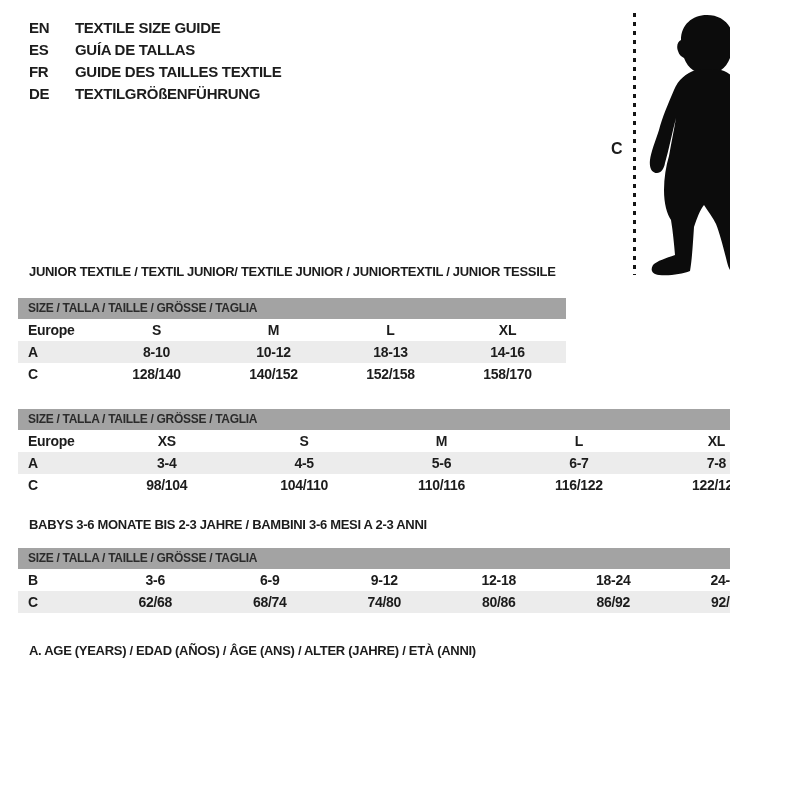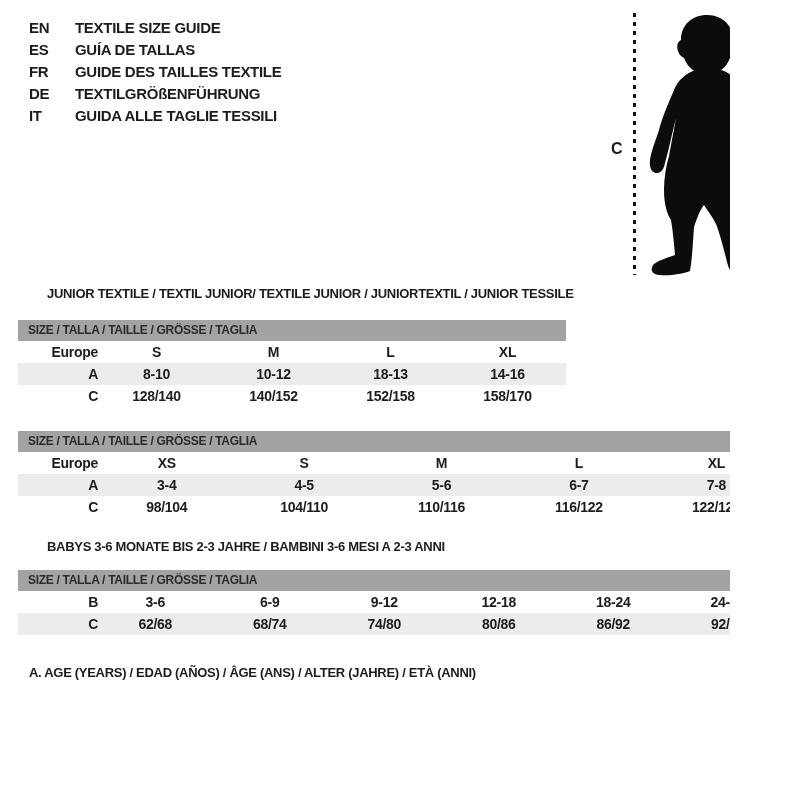--- a/index.html
+++ b/index.html
@@ -26,40 +26,40 @@
   
   .figure { position:absolute; top:8px; left:605px; width:178px; height:285px; }
   .dash-line {
     position:absolute; left:28px; top:5px; width:3px; height:262px;
     background:repeating-linear-gradient(to bottom,#141414 0 4px,transparent 4px 9px);
   }
   .height-marker { position:absolute; left:6px; top:132px; font-size:16px; }
   .silhouette { position:absolute; left:43px; top:4px; }
 
   
-  .section-title { font-size:13px; line-height:15px; margin-left:29px; }
+  .section-title { font-size:13px; line-height:15px; margin-left:11px; }
   .section-junior { margin-top:160px; }
   .section-junior .section-title { margin-bottom:19px; }
   .section-children { margin-top:24px; }
   .section-children .section-title { margin-bottom:13px; }
   .section-babies { margin-top:18px; }
   .section-babies .section-title { line-height:22px; margin-bottom:12px; }
   .sub { font-size:9px; vertical-align:-2px; }
 
   
   .tbl { width:767px; }
   .tbl-junior { width:548px; }
   .size-bar {
     height:21px; line-height:21px; background:#a3a3a3;
     padding-left:10px; font-size:12px; color:#2b2b2b;
   }
   .row { display:flex; height:22px; align-items:center; font-size:14px; }
   .row.alt { background:#ececec; }
   .cell { flex:1; text-align:center; }
-  .cell.label { flex:0 0 80px; text-align:right; padding-left:10px; }
+  .cell.label { flex:0 0 80px; text-align:left; padding-left:10px; }
 
   
   .notes { margin-top:27px; margin-left:11px; }
   .note-line { height:22px; line-height:22px; font-size:13px; }
 </style>
 </head>
 <body>
 
 <div class="page">
 
@@ -72,24 +72,20 @@
       <span class="lang-code">ES</span>
       <span class="lang-label">GUÍA DE TALLAS</span>
     </div>
     <div class="lang-row">
       <span class="lang-code">FR</span>
       <span class="lang-label">GUIDE DES TAILLES TEXTILE</span>
     </div>
     <div class="lang-row">
       <span class="lang-code">DE</span>
       <span class="lang-label">TEXTILGRÖßENFÜHRUNG</span>
-    </div>
-    <div class="lang-row">
-      <span class="lang-code">IT</span>
-      <span class="lang-label">GUIDA ALLE TAGLIE TESSILI</span>
     </div>
   </div>
 
   <div class="figure">
     <span class="height-marker">C</span>
     <div class="dash-line"></div>
     <svg class="silhouette" width="114" height="268" viewBox="-2 0 114 268" xmlns="http://www.w3.org/2000/svg">
       <g fill="#0c0c0c">
 
         <path d="M57,3 C42,3 31,13 31,28 C28,29 26,34 28,39 C29,43 32,45 34,46

